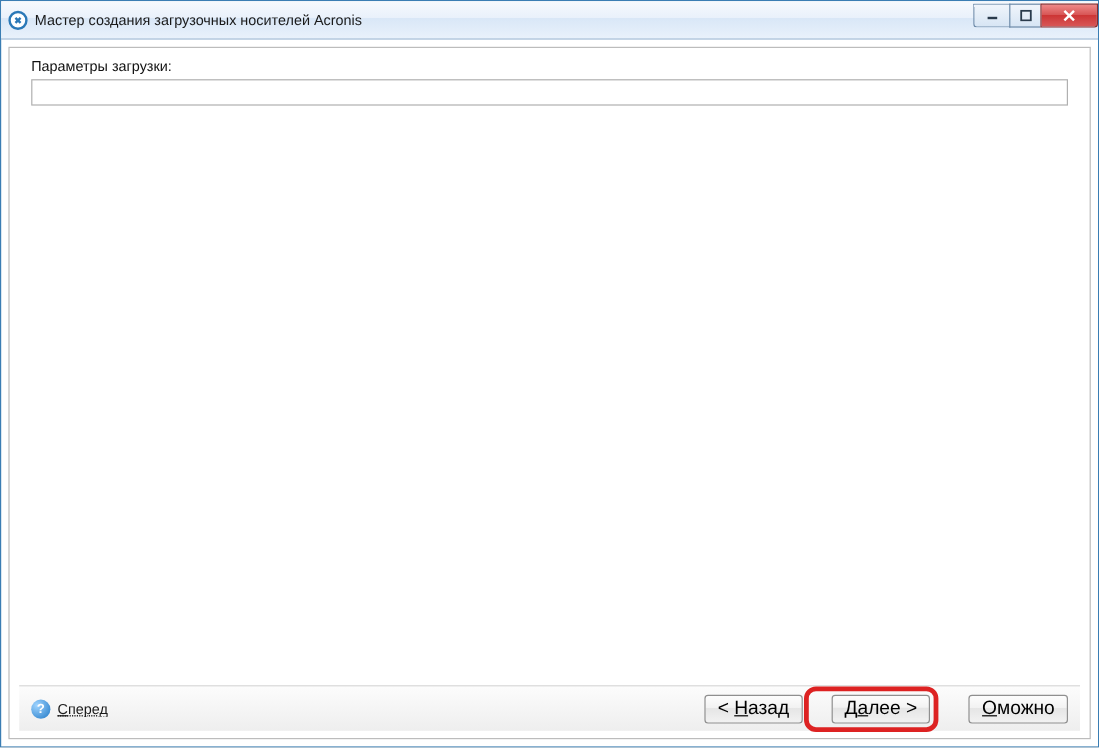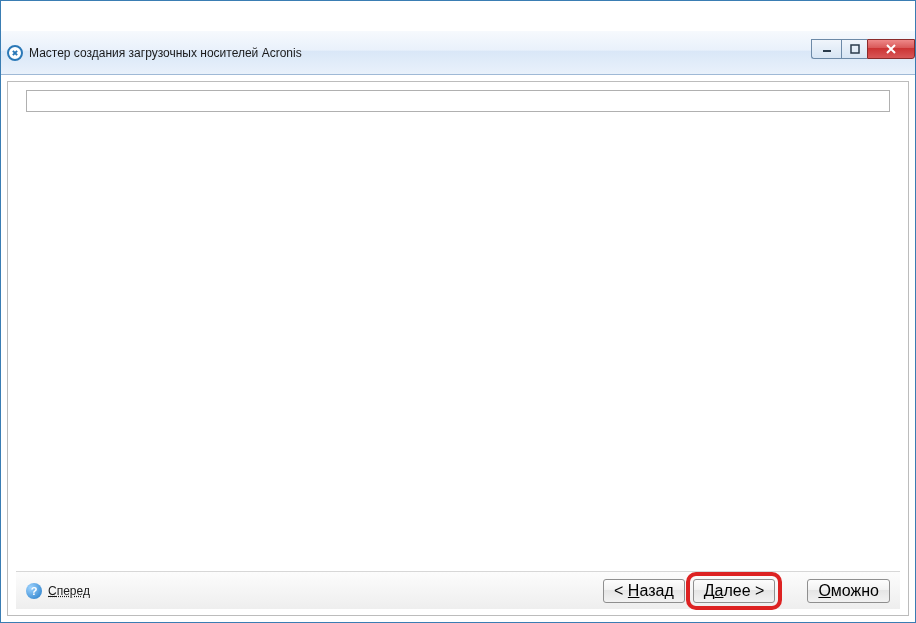--- a/index.html
+++ b/index.html
@@ -1,18 +1,18 @@
 <!DOCTYPE html>
 <html><head>
 <meta charset="utf-8">
 <style>
   * { box-sizing: border-box; }
   html, body { margin:0; padding:0; font-family: "Segoe UI", Tahoma, sans-serif; font-size:12px; background:#dcdcdc; }
   .window { width:916px; height:623px; border:1px solid #3a7db3; background:#fff; display:flex; flex-direction:column; box-shadow:0 0 3px rgba(0,0,0,.3); }
-  .titlebar { height:44px; background:linear-gradient(to bottom,#f6f9fd 0%,#e9f1fb 45%,#d9e7f7 46%,#e9f1fb 100%); border-bottom:1px solid #9fb9d6; display:flex; align-items:center; padding-left:6px;margin-top:30px; }
+  .titlebar { height:32px; background:linear-gradient(to bottom,#f6f9fd 0%,#e9f1fb 45%,#d9e7f7 46%,#e9f1fb 100%); border-bottom:1px solid #9fb9d6; display:flex; align-items:center; padding-left:6px; }
   .titlebar .app-icon { width:16px; height:16px; border-radius:50%; border:2px solid #2a78b7; position:relative; margin-right:6px; background:#fff; }
   .titlebar .app-icon::before { content:""; position:absolute; width:2px; height:6px; background:#2a78b7; left:50%; top:50%; transform:translate(-50%,-50%) rotate(45deg); transform-origin:center; }
   .titlebar .app-icon::after { content:""; position:absolute; width:2px; height:6px; background:#2a78b7; left:50%; top:50%; transform:translate(-50%,-50%) rotate(-45deg); }
   .titlebar .title { color:#1a1a1a; flex:1; }
   .win-controls { display:flex; height:20px; margin-top:-8px; }
   .win-btn { width:28px; height:20px; border:1px solid #6d8aa8; background:linear-gradient(to bottom,#f0f5fb,#d7e5f4); display:flex; align-items:center; justify-content:center; font-size:10px; color:#2a3b4c; }
   .win-btn.min { border-top-left-radius:0; border-bottom-left-radius:3px; border-right:none; width:30px;}
   .win-btn.max { border-right:none; width:26px;}
   .win-btn.close { width:48px; background:linear-gradient(to bottom,#e88 0%,#d85757 45%,#c33 46%,#d85757 100%); color:#fff; border-color:#8b2b2b; border-bottom-right-radius:3px;}
   .win-btn svg { display:block; }
@@ -25,21 +25,21 @@
   .footer { height:38px; border-top:1px solid #d7d7d7; background:linear-gradient(to bottom,#fcfcfc,#eeeeee); display:flex; align-items:center; padding:0 10px; }
   .help { display:flex; align-items:center; gap:6px; color:#1a1a1a; }
   .help .q-icon { width:16px; height:16px; border-radius:50%; background:radial-gradient(circle at 30% 30%, #9fd4ff, #1f78c6); color:#fff; font-weight:bold; font-size:11px; display:flex; align-items:center; justify-content:center; }
   .help .label { text-decoration:underline; text-decoration-style:dotted; }
   .help .u { text-decoration:underline; }
   .spacer { flex:1; }
   .btn { min-width:80px; height:24px; border:1px solid #8f8f8f; background:linear-gradient(to bottom,#fdfdfd 0%,#f2f2f2 45%,#e5e5e5 46%,#f2f2f2 100%); border-radius:3px; font-family:inherit; font-size:16px; cursor:default; margin-left:8px; padding:0 10px; }
   .btn .u { text-decoration:underline; }
   .highlight-ring { position:relative; display:inline-block; margin-left:8px;}
   .highlight-ring::before { content:""; position:absolute; top:-7px; left:-7px; right:-7px; bottom:-7px; border:4px solid #d22; border-radius:10px; pointer-events:none; }
-  .highlight-ring .btn { margin-left:0; }
+  .highlight-ring .btn { margin-left:16px; }
   .cancel-wrap { margin-left:24px; }
 </style>
 </head>
 <body>
 
 <div class="window">
   <div class="titlebar">
     <span class="app-icon"></span>
     <span class="title">Мастер создания загрузочных носителей Acronis</span>
     <div class="win-controls">
@@ -57,20 +57,21 @@
         <svg width="12" height="10">
             <path d="M2 1 L10 9 M10 1 L2 9" stroke="#fff" stroke-width="2"></path>
           </svg>
       </div>
     </div>
   </div>
 
   <div class="client">
     <div class="inner">
       <div class="content">
+        <div class="field-label">Параметры загрузки:</div>
         <input class="text-input" type="text" value="" style="">
       </div>
       <div class="footer">
         <div class="help">
           <span class="q-icon">?</span>
           <span class="label"><span class="u">С</span><span>перед</span></span>
         </div>
         <div class="spacer"></div>
         <button class="btn"><span>&lt; </span><span class="u">Н</span><span>азад</span></button>
         <span class="highlight-ring">

